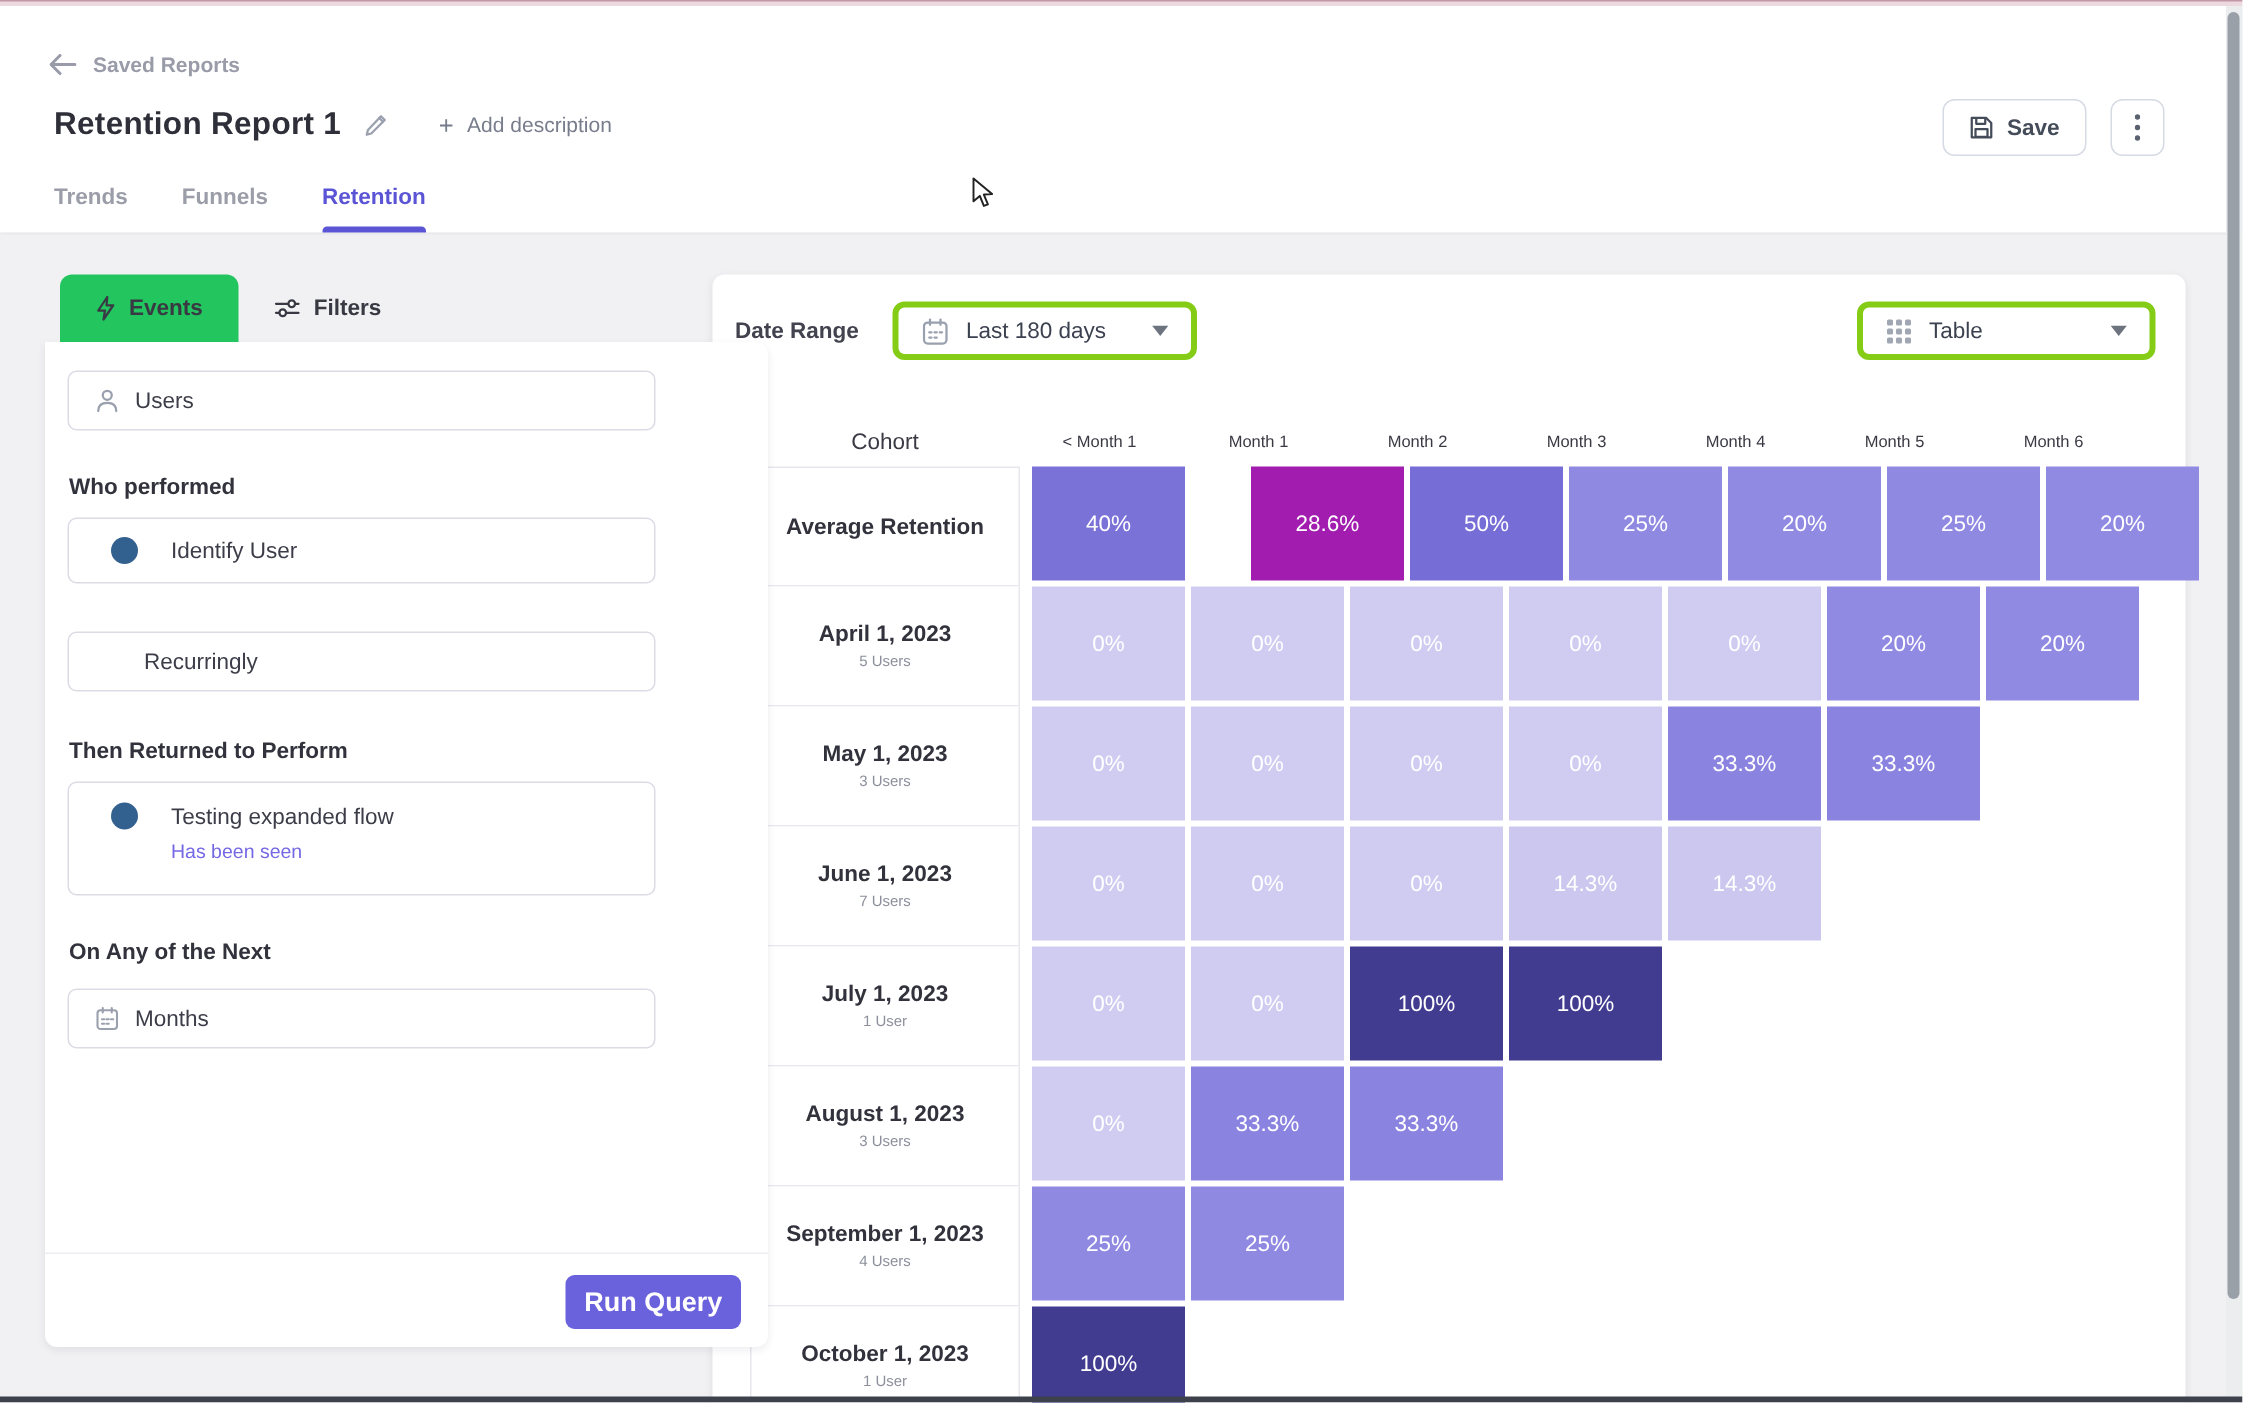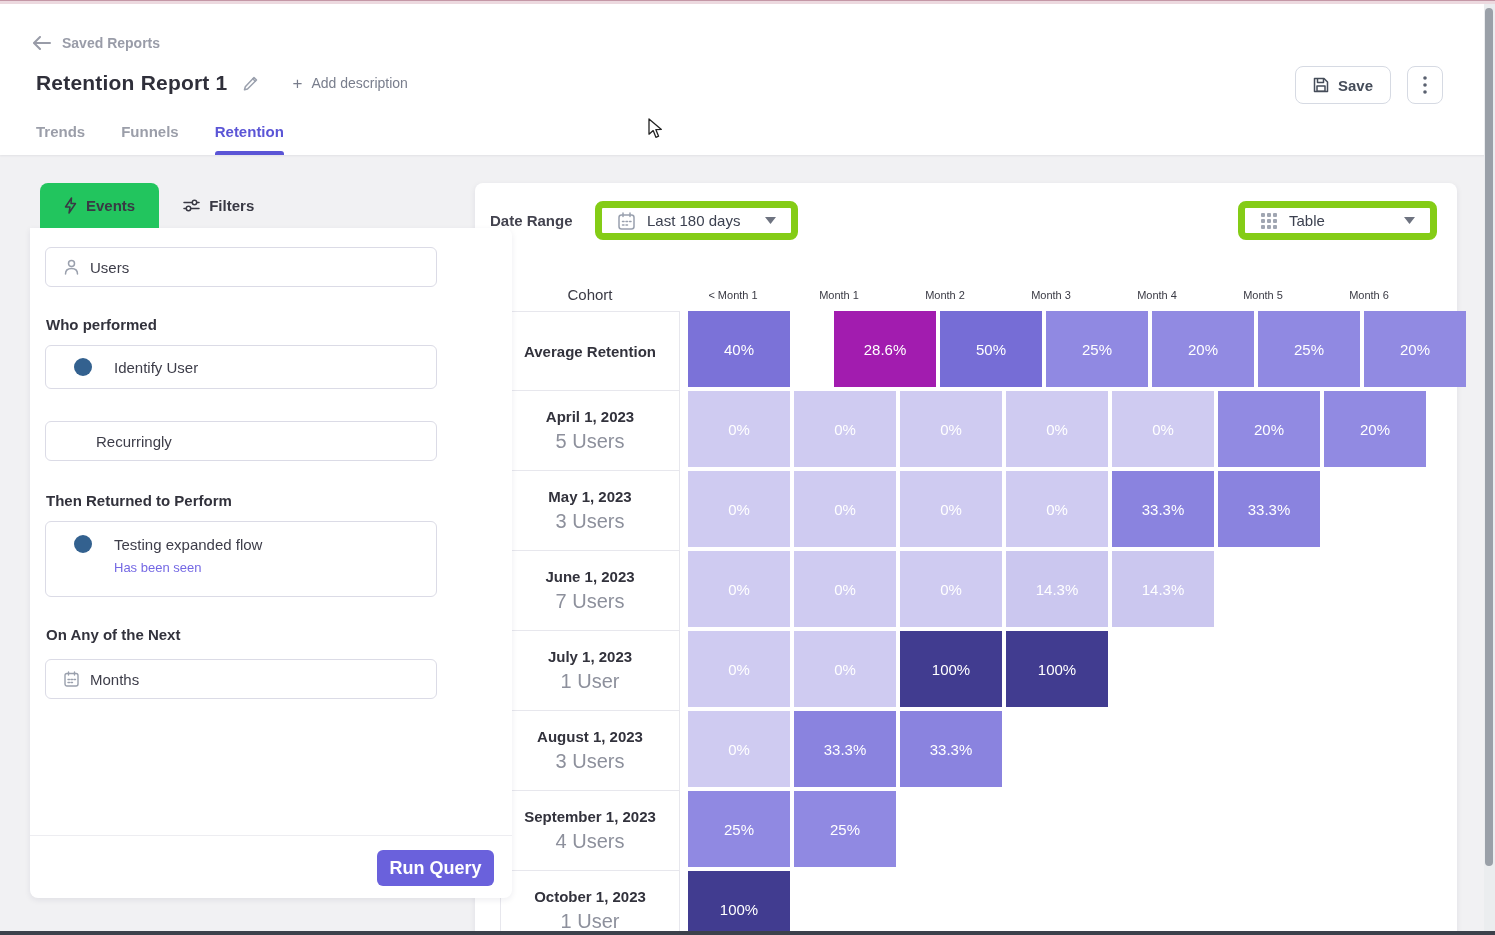--- a/index.html
+++ b/index.html
@@ -73,40 +73,40 @@
   .months-field { top:431px; height:40px; }
   .panel-divider { position:absolute; left:0; top:607px; width:100%; height:1px; background:#ededf1; }
   .run-query { position:absolute; right:18px; top:622px; width:117px; height:36px;
     background:#6a61dc; border:none; border-radius:6px; color:#fff; font-size:18px;
     font-weight:700; font-family:"Liberation Sans", sans-serif; cursor:pointer; }
   
   .right-card { position:absolute; top:183px; left:475px; width:982px; height:760px;
     background:#fff; border-radius:8px 8px 0 0; box-shadow:0 2px 6px rgba(30,30,60,.08); }
   .toolbar-label { position:absolute; left:15px; top:29px; font-size:15px;
     font-weight:600; color:#43434f; }
-  .dropdown { position:absolute; top:18px; height:39px; border:7px solid #84cc16;
+  .dropdown { position:absolute; top:18px; height:39px; border:4px solid #84cc16;
     border-radius:8px; background:#fff; display:flex; align-items:center; cursor:pointer; }
   .dd-date { left:120px; width:203px; }
   .dd-view { left:763px; width:199px; }
   .dd-icon { margin:0 12px 0 16px; display:flex; color:#99a0ae; }
   .dd-text { font-size:15px; color:#3c4150; }
   .dd-caret { margin-left:auto; margin-right:15px; display:flex; color:#6e7380; }
   .grid-view-icon { display:grid; grid-template-columns:repeat(3,4px); gap:2px; }
   .grid-view-icon i { width:4px; height:4px; background:#a0a6b2; border-radius:1px; }
   
   .table-area { position:absolute; left:25px; top:95px; }
   .grid-header { display:flex; height:33px; align-items:center; }
   .h-cohort { width:180px; text-align:center; font-size:15px; color:#3a3a44; }
   .h-month { width:106px; text-align:center; font-size:11px; color:#3a3a44; }
   .grid-row { display:flex; height:80px; }
   .cohort-cell { width:180px; background:#fff; border:1px solid #e7e7ed; border-top:none;
     display:flex; flex-direction:column; align-items:center; justify-content:center; }
   .grid-row:first-child .cohort-cell { border-top:1px solid #e7e7ed; }
   .cohort-date { font-size:15px; font-weight:600; color:#32323c; }
-  .cohort-users { font-size:20px; color:#8d909c; margin-top:5px; }
+  .cohort-users { font-size:10px; color:#8d909c; margin-top:5px; }
   .value-cells { display:flex; margin-left:8px; }
   .value-cell { width:102px; height:76px; margin:0 4px 4px 0; display:flex;
     align-items:center; justify-content:center; color:#ffffff; font-size:15px; cursor:pointer; }
   
   .cursor { position:absolute; left:648px; top:118px; z-index:100; pointer-events:none; }
 </style>
 </head>
 <body>
 
 <div class="top-strip"></div>

